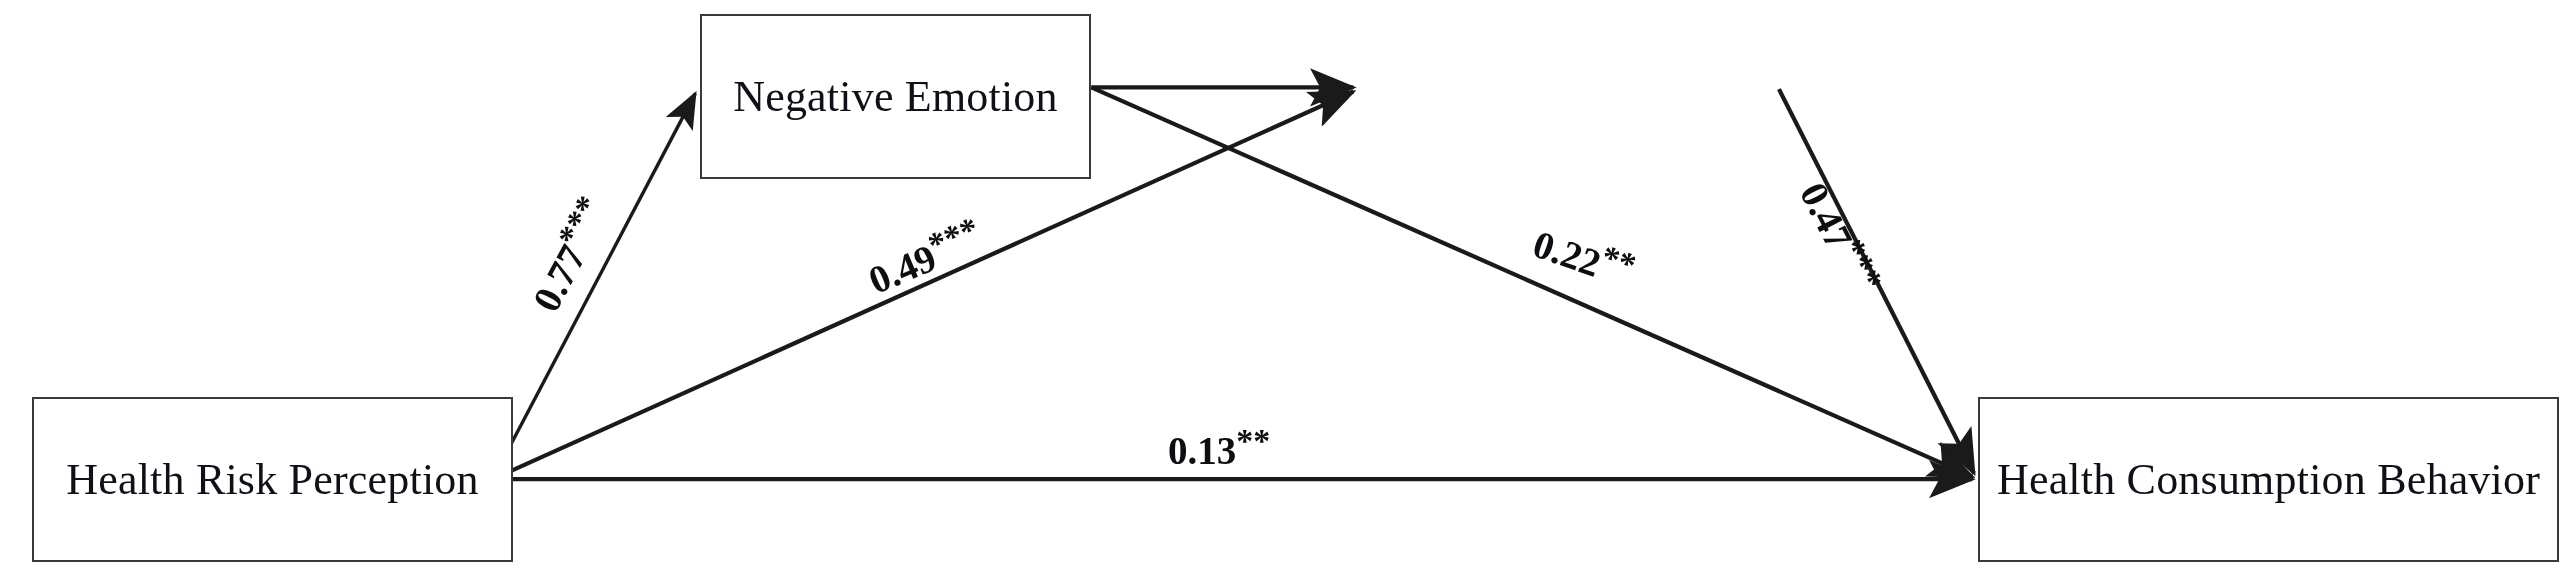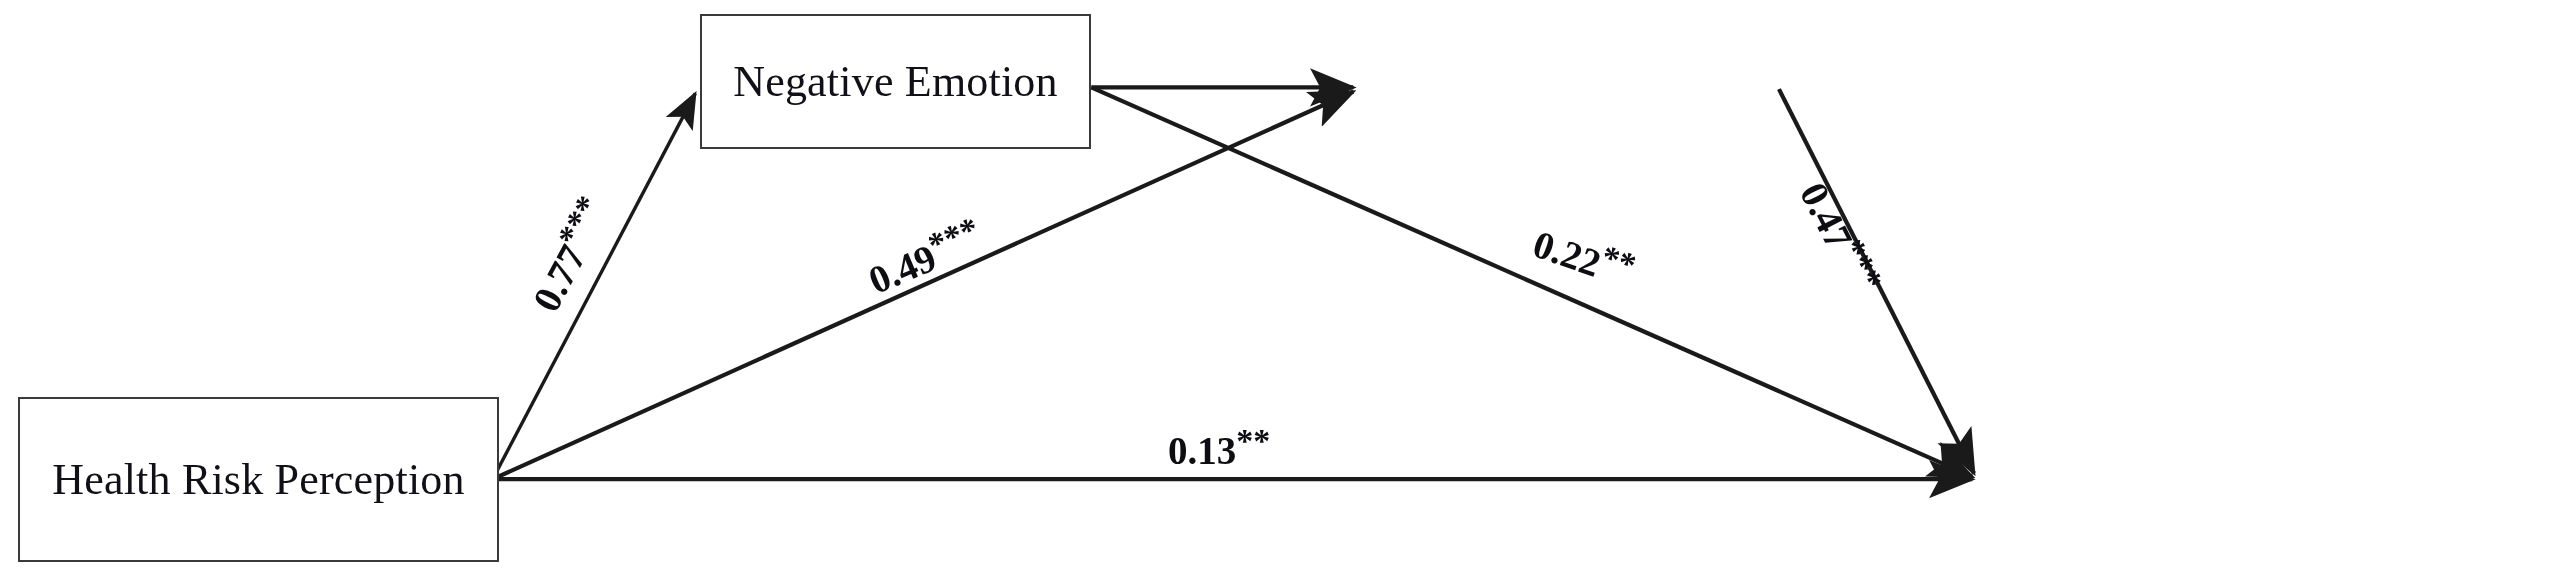--- a/index.html
+++ b/index.html
@@ -72,29 +72,32 @@
 
     <line x1="581" y1="565" x2="2326" y2="565" stroke="#1a1a1a" stroke-width="5" marker-end="url(#arrowhead)"></line>
 
     <line x1="1287" y1="103" x2="1596" y2="103" stroke="#1a1a1a" stroke-width="5" marker-end="url(#arrowhead)"></line>
 
     <line x1="1287" y1="103" x2="2326" y2="562" stroke="#1a1a1a" stroke-width="5" marker-end="url(#arrowhead)"></line>
 
     <line x1="2098" y1="105" x2="2328" y2="558" stroke="#1a1a1a" stroke-width="5" marker-end="url(#arrowhead)"></line>
   </svg>
 
-  <div class="node-box" style="left:18px; top:397px; width:481px; height:165px;text-align:center;">
+  <div class="node-box" style="left:32px; top:397px; width:481px; height:165px;text-align:center;">
     <span class="node-label">Health Risk Perception</span>
   </div>
 
-  <div class="node-box" style="left:700px; top:14.4px; width:391px; height:135px;">
+  <div class="node-box" style="left:700px; top:14.4px; width:391px; height:165px;">
     <span class="node-label">Negative Emotion</span>
   </div>
 
 
+  <div class="node-box" style="left:1978px; top:397px; width:581px; height:165px;">
+    <span class="node-label">Health Consumption Behavior</span>
+  </div>
 
   <div class="edge-label" style="left:509px; top:229px; transform:rotate(-62deg);">
     <span>0.77</span><span class="stars">***</span>
   </div>
 
   <div class="edge-label" style="left:865px; top:231px; transform:rotate(-23deg);">
     <span>0.49</span><span class="stars">***</span>
   </div>
 
   <div class="edge-label" style="left:1168px; top:422px;">

